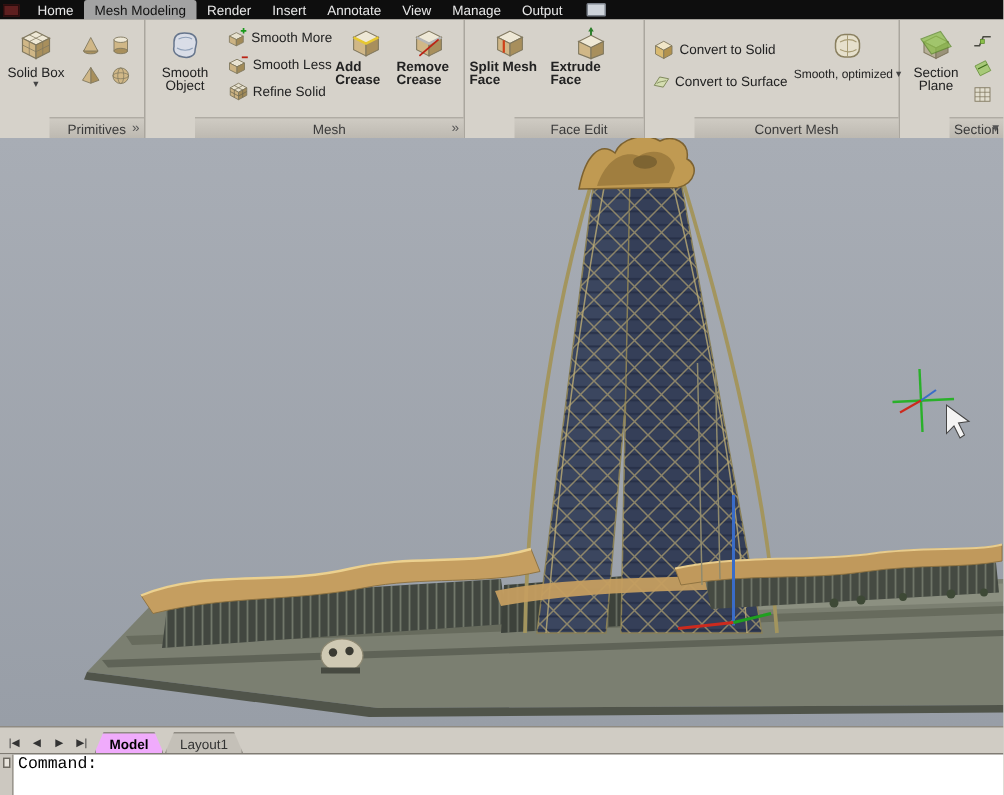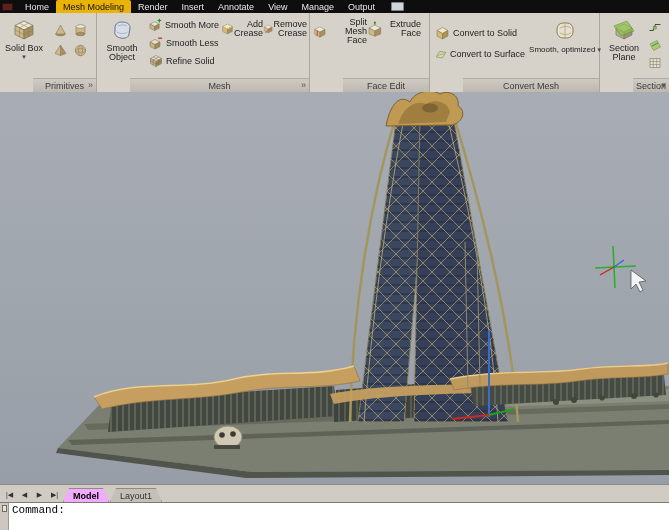--- a/index.html
+++ b/index.html
@@ -4,37 +4,37 @@
 <style>
   *{margin:0;padding:0;box-sizing:border-box;}
   html,body{width:669px;height:530px;overflow:hidden;}
   body{font-family:"Liberation Sans","DejaVu Sans",sans-serif;font-size:9px;color:#222;background:#d6d2ca;}
   .app{width:669px;height:530px;display:flex;flex-direction:column;}
 
   
   .tabbar{height:13px;background:#0e0e0e;display:flex;align-items:stretch;padding-left:2px;}
   .app-corner{width:11px;height:8px;background:#5e1f1f;align-self:center;margin-right:5px;border:1px solid #2a0d0d;}
   .rtab{display:flex;align-items:center;padding:0 7px;color:#e8e8e8;line-height:10px;white-space:nowrap;}
-  .rtab.active{background:#eab308;color:#111;border-radius:2px 2px 0 0;}
+  .rtab.active{background:#a3a3a3;color:#111;border-radius:2px 2px 0 0;}
   .tab-extra{width:13px;height:9px;background:#cfd4da;border:1px solid #7d838c;border-radius:1px;align-self:center;margin-left:9px;}
 
   
   .ribbon{height:79px;background:#d6d2ca;display:flex;}
   .panel{display:flex;flex-direction:column;border-right:1px solid #aaa69e;height:79px;}
   .panel-body{flex:1;display:flex;align-items:flex-start;padding:2px 2px 0 3px;}
   .panel-label{height:14px;background:linear-gradient(#cfcbc3,#bdb9b1);border-top:1px solid #b0aca4;color:#3a3a3a;display:flex;align-items:center;justify-content:center;position:relative;margin-left:33px;}
   .panel-label .ovf{position:absolute;right:3px;top:1px;color:#555;font-size:9px;}
   .bigbtn{display:flex;flex-direction:column;align-items:center;padding-top:3px;text-align:center;line-height:9px;cursor:default;}
   .bigbtn .cap{margin-top:2px;}
   .drop{color:#444;font-size:7px;line-height:6px;margin-top:1px;}
   .minigrid{display:grid;grid-template-columns:18px 18px;grid-auto-rows:18px;gap:2px;margin:6px 0 0 6px;}
   .minibtn{display:flex;align-items:center;justify-content:center;border:1px solid transparent;}
   .rowcol{display:flex;flex-direction:column;margin-left:3px;}
   .rowbtn{display:flex;align-items:center;gap:3px;height:16px;padding:0 2px;white-space:nowrap;margin-top:2px;}
-  .medbtn{display:flex;flex-direction:row;align-items:center;padding-top:3px;text-align:right;line-height:9px;}
+  .medbtn{display:flex;flex-direction:column;align-items:center;padding-top:3px;text-align:left;line-height:9px;font-weight:bold;}
   .ic{display:block;}
   .convcol{display:flex;flex-direction:column;margin-top:6px;}
   .convcol .rowbtn{height:18px;margin-top:3px;}
   .ddbtn{display:flex;flex-direction:column;align-items:center;margin-left:4px;padding-top:3px;}
   .ddcap{display:flex;align-items:center;gap:2px;margin-top:3px;font-size:8px;white-space:nowrap;}
   .iconcol{display:flex;flex-direction:column;gap:2px;margin:4px 0 0 2px;}
 
   
   .viewport{height:392px;background:linear-gradient(#a8adb5,#989ea7);position:relative;}
   .viewport svg{display:block;}

